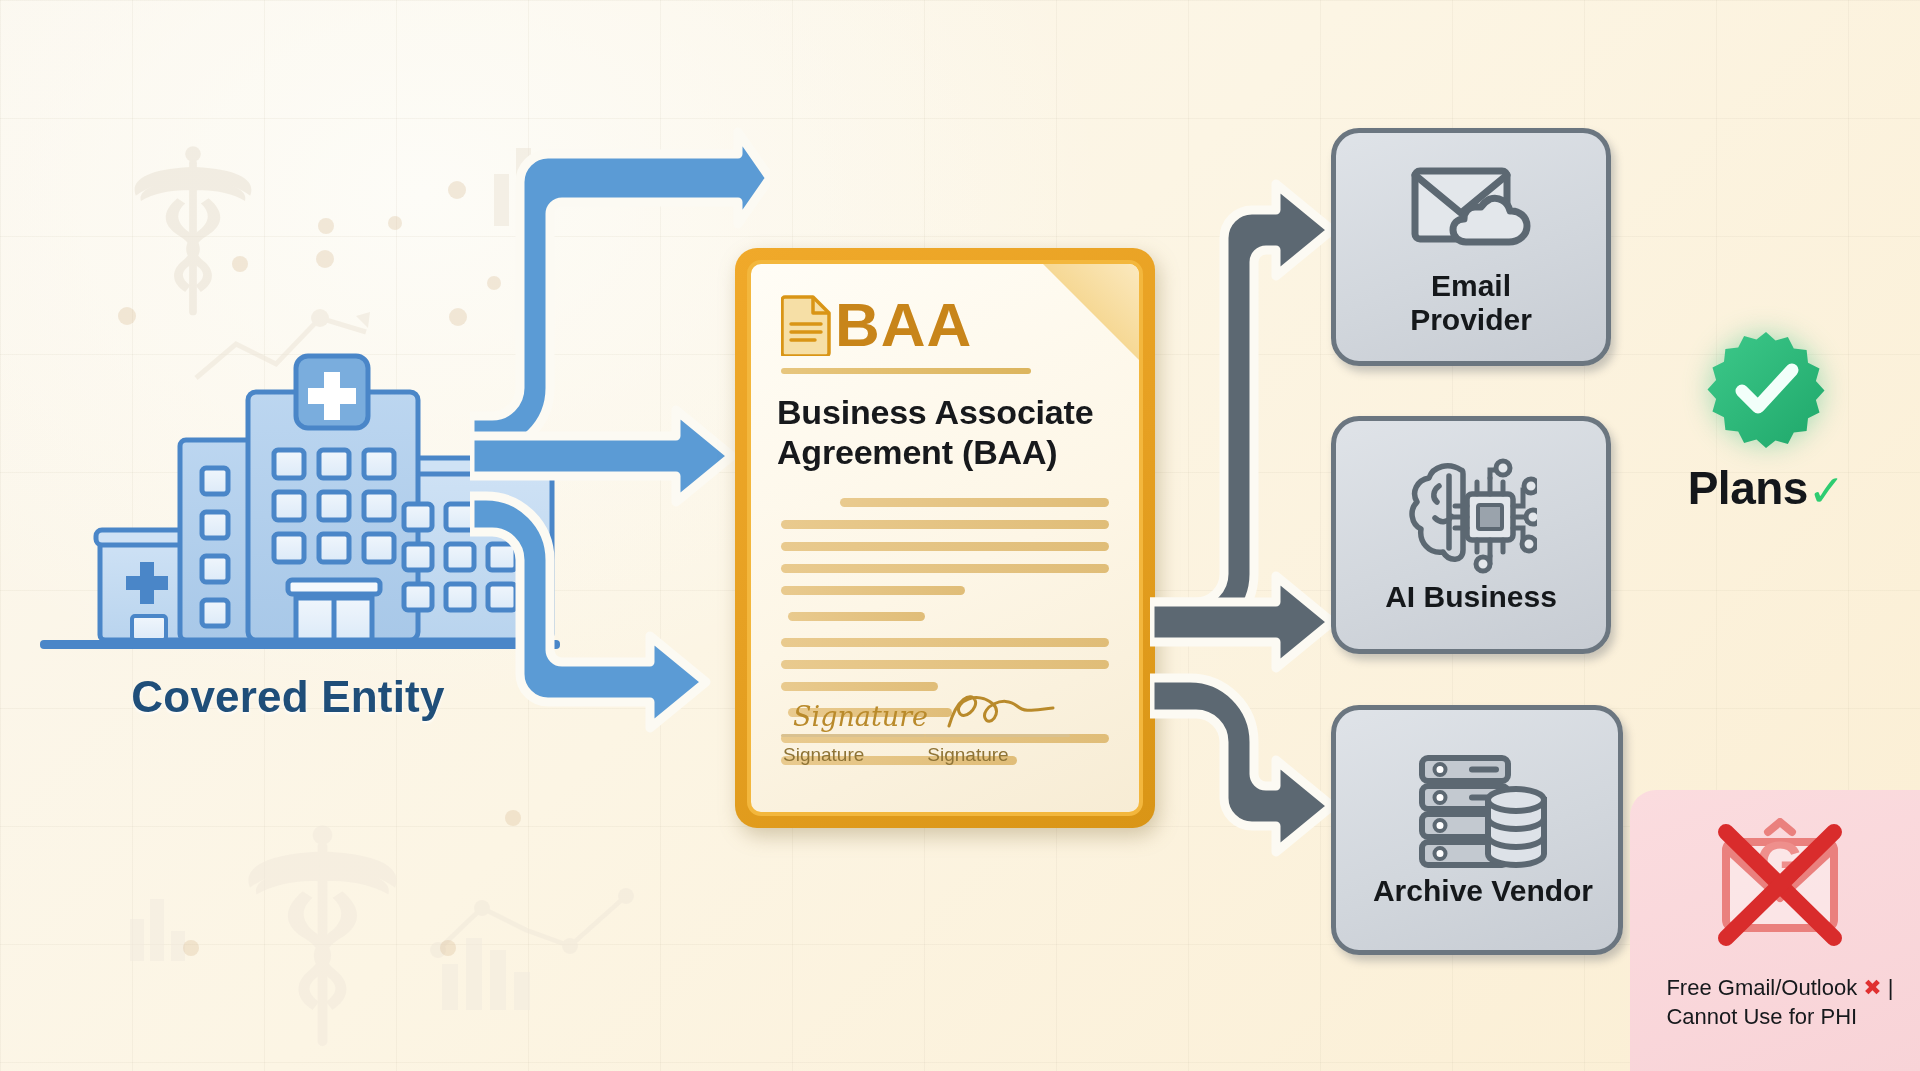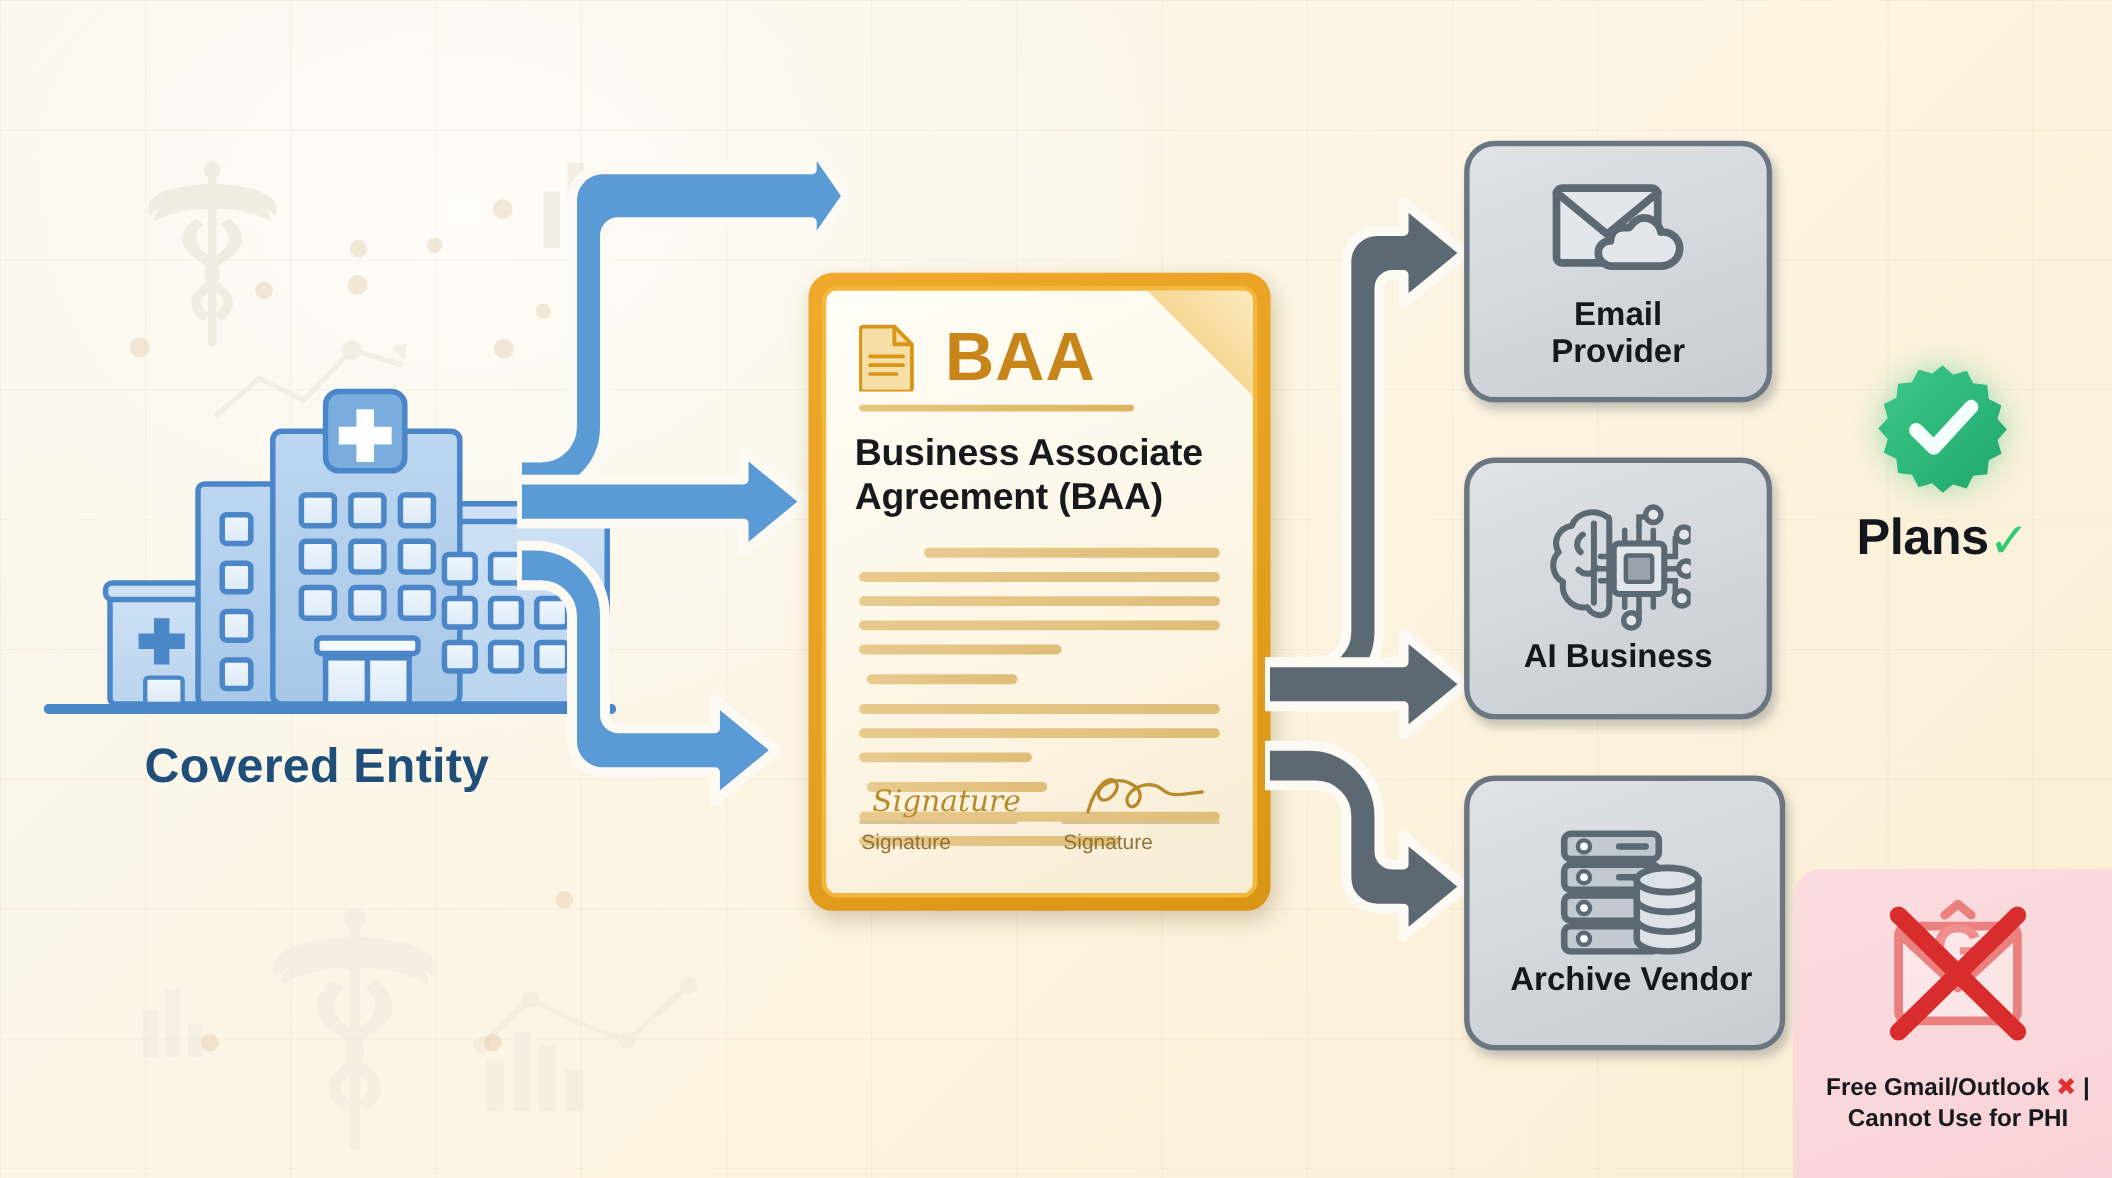--- a/index.html
+++ b/index.html
@@ -56,42 +56,42 @@
     background:linear-gradient(155deg,#fffdf6 0%,#fdf6e6 55%,#f7ecd4 100%);
     overflow:hidden;
   }
   .fold{
     position:absolute;right:0;top:0;width:96px;height:96px;
     background:linear-gradient(225deg,#fbe9bf 0%,#f5d58c 60%,#eec069 100%);
     clip-path:polygon(100% 0,100% 100%,0 0);
     border-left:0;
   }
   .doc-head{
-    display:flex;align-items:center;gap:26px;
+    display:flex;align-items:center;gap:2px;
     padding:30px 0 0 30px;
   }
   .baa-word{
     font-size:62px;font-weight:bold;color:#c8851a;letter-spacing:1px;
     line-height:1;
   }
   .head-rule{
     margin:12px 30px 0 30px;height:6px;border-radius:3px;
     background:linear-gradient(90deg,#e7c67e,#dcb55e);
     width:250px;
   }
   .doc-title{
     margin:18px 26px 0 26px;font-size:34px;font-weight:bold;color:#17191c;
     line-height:1.18;letter-spacing:-.2px;
   }
   .doc-lines{margin:26px 30px 0 30px;}
   .dl{height:9px;border-radius:5px;margin-bottom:13px;
       background:linear-gradient(90deg,#e9ca8e,#e0bd78);}
   .sig-row{
-    position:absolute;left:30px;right:30px;bottom:34px;
-    display:flex;justify-content:space-between;
+    position:absolute;left:30px;right:30px;bottom:46px;
+    display:flex;
   }
   .sig-block{width:44%;}
   .sig-script{
     height:46px;font-size:27px;color:#b98a2b;
     font-family:"DejaVu Serif","Liberation Serif",serif;
     font-style:italic;display:flex;align-items:flex-end;
     padding-left:12px;
   }
   .sig-rule{height:3px;background:#d9c190;border-radius:2px;margin-top:2px;}
   .sig-cap{font-size:19px;color:#8f7436;margin-top:7px;padding-left:2px;}
@@ -125,21 +125,21 @@
 
   
   #warning{
     position:absolute;left:1630px;top:790px;width:300px;height:281px;
     border-radius:26px 0 0 0;
     background:linear-gradient(160deg,#fbdcdf 0%,#f8d3d7 100%);
     display:flex;flex-direction:column;align-items:center;
     padding-top:16px;box-sizing:border-box;
   }
   .warn-text{
-    margin-top:8px;text-align:center;font-size:22px;font-weight:bold;
+    margin-top:8px;text-align:left;font-size:22px;font-weight:normal;
     color:#16191c;line-height:1.3;padding:0 12px;
   }
   .xmark{color:#e03131;font-size:22px;}
 
   
   .caption{
     position:absolute;left:560px;top:1021px;width:760px;text-align:center;
     font-size:23px;font-style:italic;color:#3a3a3a;
   }
 </style>

